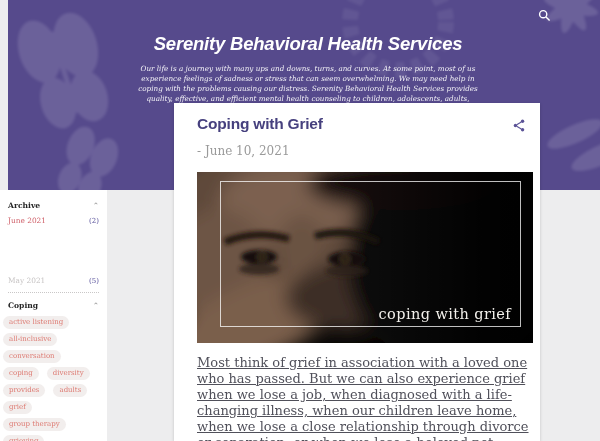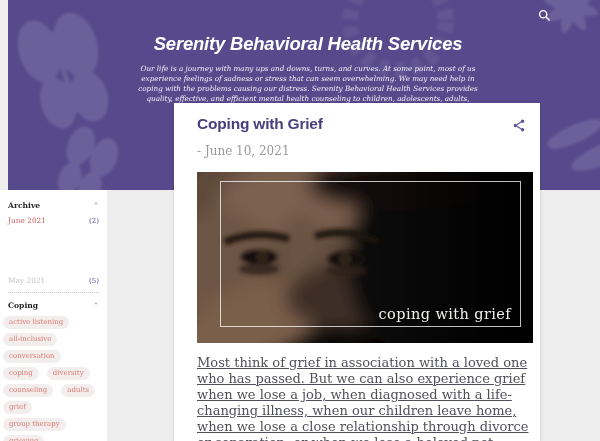--- a/index.html
+++ b/index.html
@@ -167,21 +167,21 @@
     <div class="widget-head">
       <span>Coping</span>
       <span class="chev">⌃</span>
     </div>
     <div class="tags">
       <span class="tag">active listening</span>
       <span class="tag">all-inclusive</span>
       <span class="tag">conversation</span>
       <span class="tag">coping</span>
       <span class="tag">diversity</span>
-      <span class="tag">counseling</span>
+      <span class="tag">provides</span>
       <span class="tag">adults</span>
       <span class="tag">grief</span>
       <span class="tag">group therapy</span>
       <span class="tag">grieving</span>
     </div>
     <button class="show-more">SHOW MORE</button>
   </section>
 
 </aside>
 

